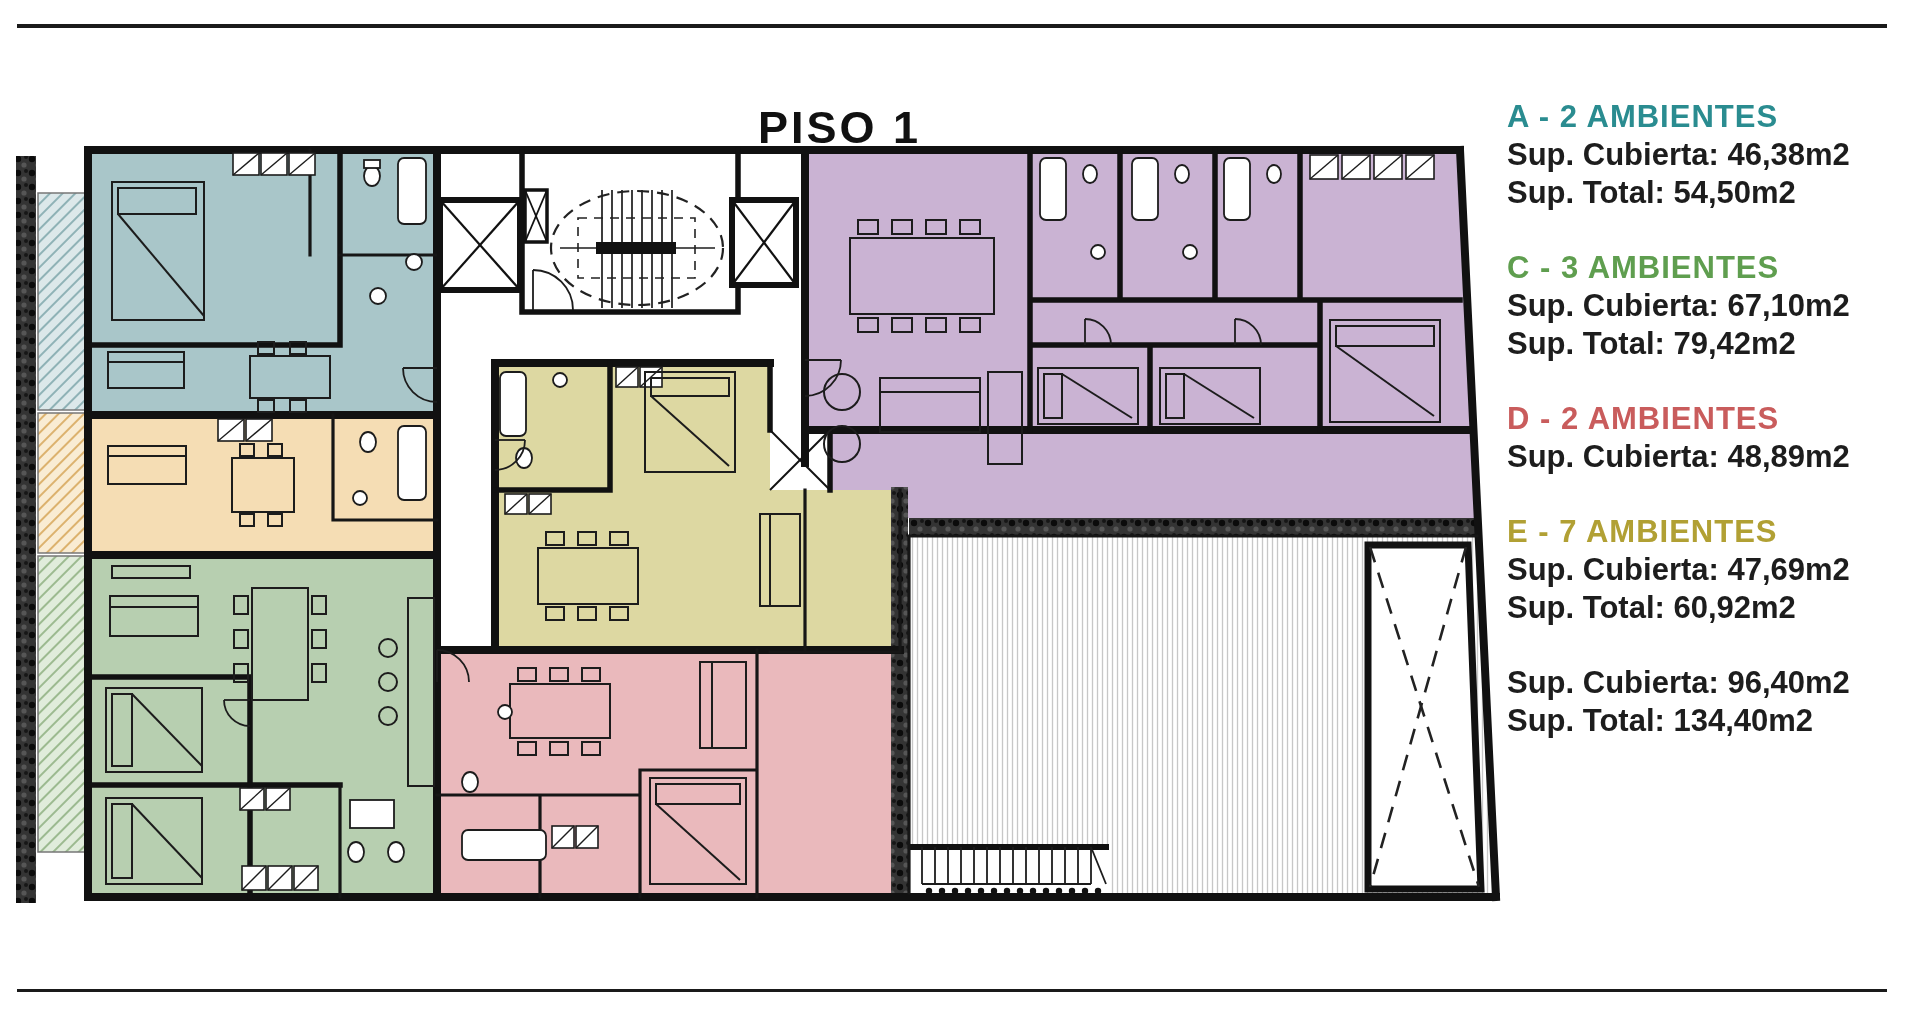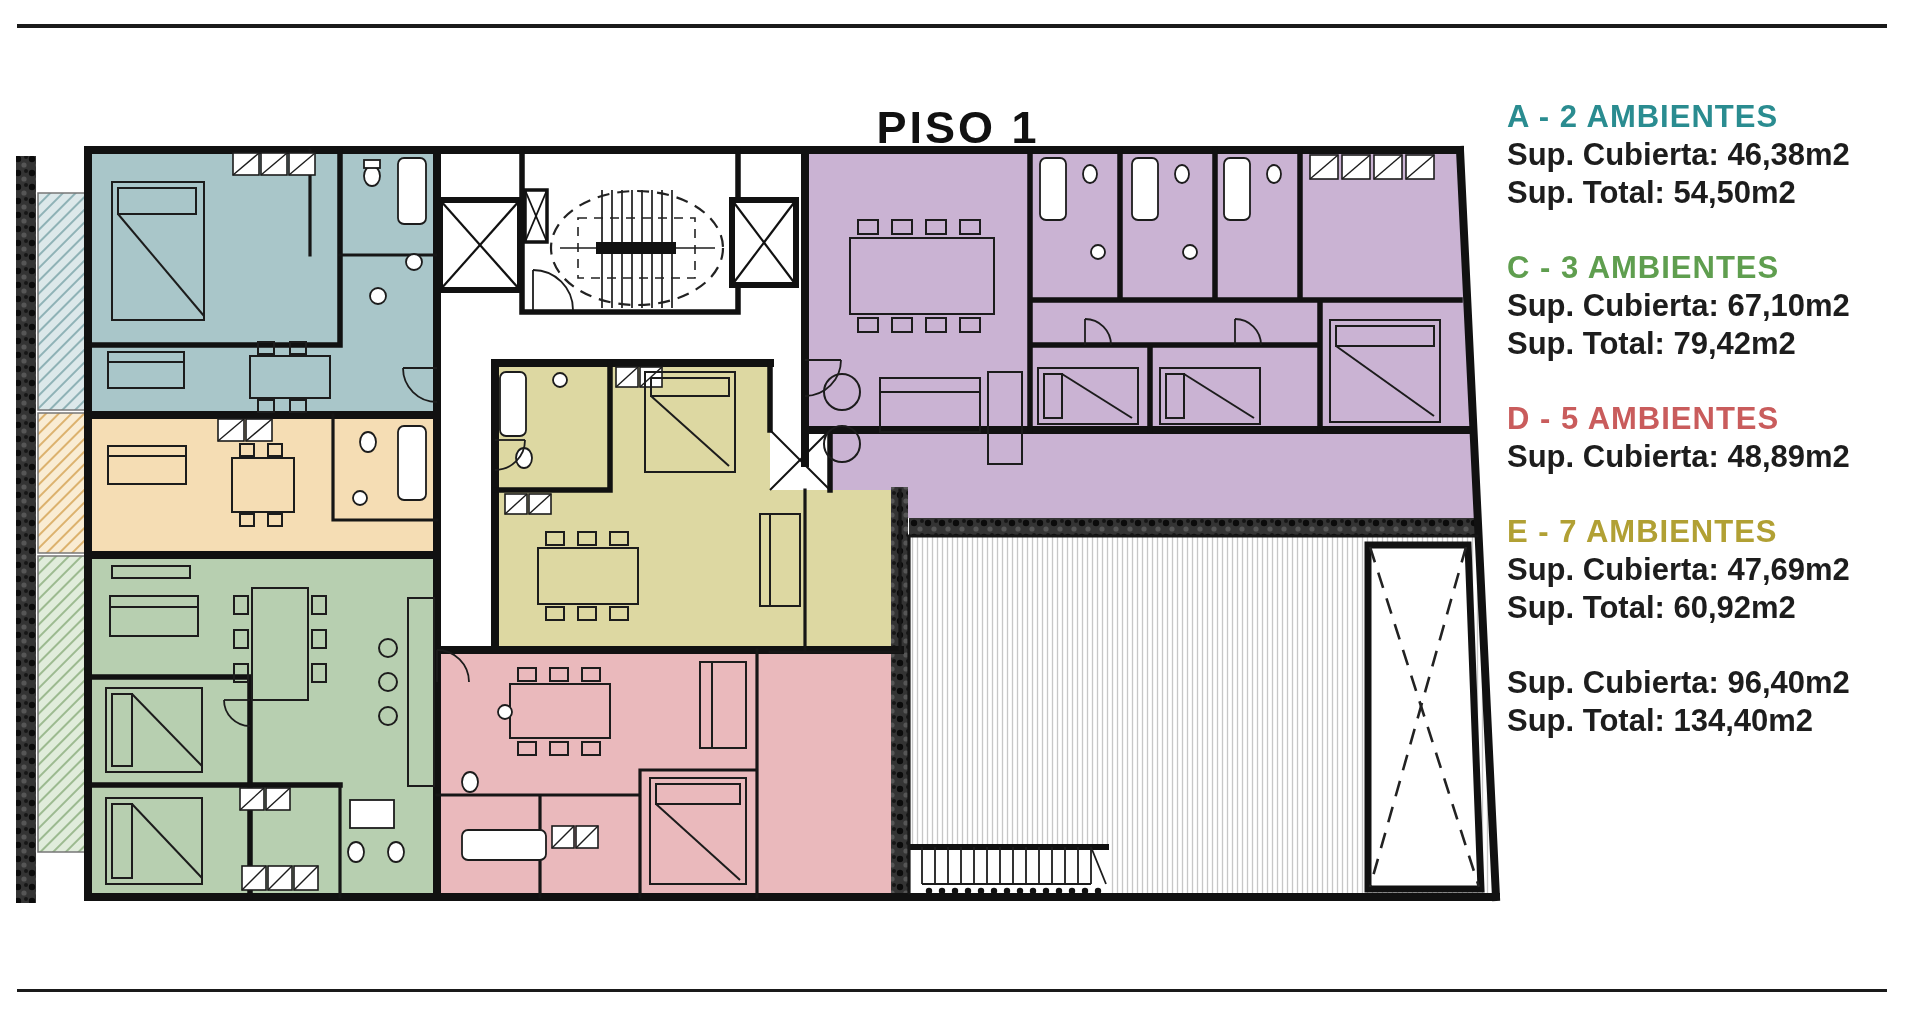--- a/index.html
+++ b/index.html
@@ -4,21 +4,21 @@
 <style>
   html,body{margin:0;padding:0;background:#ffffff;}
   #stage{
     position:relative;width:1920px;height:1011px;background:#ffffff;overflow:hidden;
     font-family:"Liberation Sans",sans-serif;
   }
   .rule{position:absolute;left:17px;width:1870px;background:#1a1a1a;}
   .rule-top{top:24px;height:4px;}
   .rule-bottom{top:989px;height:3px;}
   .plan-title{
-    position:absolute;left:758px;top:102px;width:400px;text-align:center;
+    position:absolute;left:758px;top:102px;width:400px;
     font-size:45px;font-weight:700;letter-spacing:3px;color:#111;
   }
   .legend{position:absolute;left:1507px;top:70px;width:400px;}
   .legend-group{margin-bottom:37px;}
   .legend-head{font-size:31px;font-weight:700;letter-spacing:1px;line-height:38px;white-space:nowrap;margin-top:28px;}
   .legend-line{font-size:31px;font-weight:600;color:#1d1d1d;line-height:38px;white-space:nowrap;}
   .walls-thick{stroke:#111;stroke-width:8;fill:none;stroke-linecap:square;}
   .walls-med{stroke:#111;stroke-width:5.5;fill:none;stroke-linecap:square;}
   .walls-thin{stroke:#161616;stroke-width:3.2;fill:none;stroke-linecap:square;}
   .furn{stroke:#1c1c1c;stroke-width:2;fill:none;}
@@ -439,21 +439,21 @@
       <div class="legend-head" style="color: rgb(42, 140, 144);">A - 2 AMBIENTES</div>
       <div class="legend-line">Sup. Cubierta: 46,38m2</div>
       <div class="legend-line">Sup. Total: 54,50m2</div>
     </div>
     <div class="legend-group">
       <div class="legend-head" style="color: rgb(95, 158, 79);">C - 3 AMBIENTES</div>
       <div class="legend-line">Sup. Cubierta: 67,10m2</div>
       <div class="legend-line">Sup. Total: 79,42m2</div>
     </div>
     <div class="legend-group">
-      <div class="legend-head" style="color: rgb(201, 92, 92);">D - 5 AMBIENTES</div>
+      <div class="legend-head" style="color: rgb(201, 92, 92);">D - 2 AMBIENTES</div>
       <div class="legend-line">Sup. Cubierta: 48,89m2</div>
     </div>
     <div class="legend-group">
       <div class="legend-head" style="color: rgb(177, 160, 52);">E - 7 AMBIENTES</div>
       <div class="legend-line">Sup. Cubierta: 47,69m2</div>
       <div class="legend-line">Sup. Total: 60,92m2</div>
     </div>
     <div class="legend-group">
       <div class="legend-line">Sup. Cubierta: 96,40m2</div>
       <div class="legend-line">Sup. Total: 134,40m2</div>

